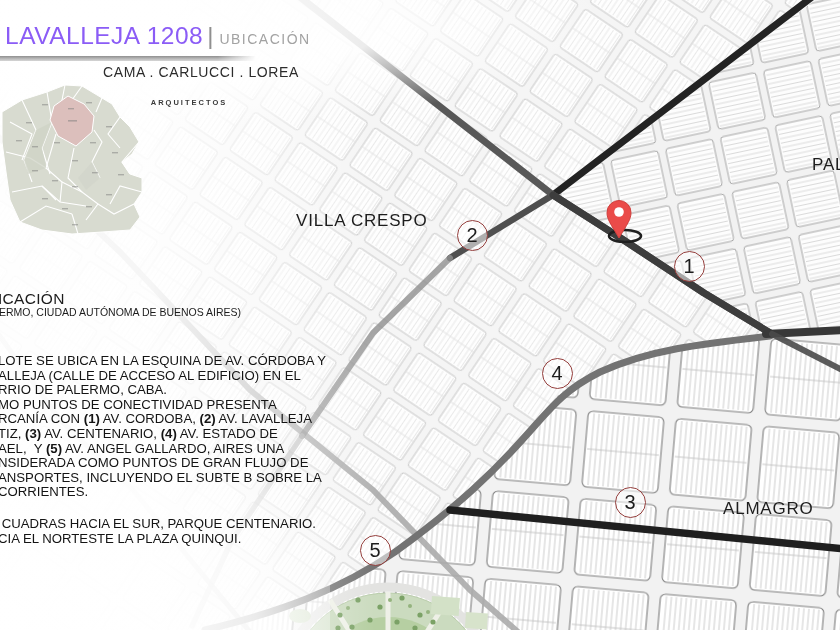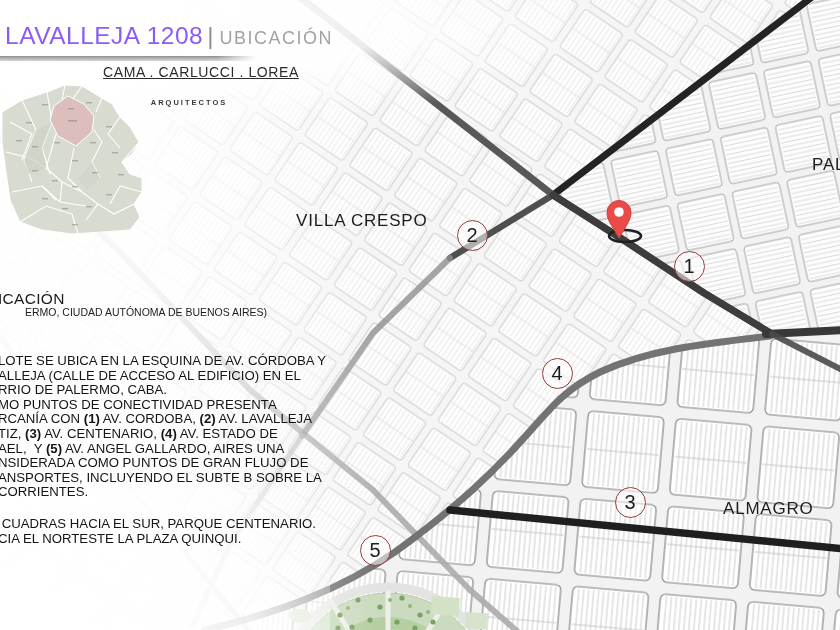--- a/index.html
+++ b/index.html
@@ -15,32 +15,32 @@
   #ov-top{left:0;top:0;width:600px;height:130px;
     background:radial-gradient(ellipse at 12% 18%,rgba(255,255,255,.98) 0%,rgba(255,255,255,.88) 42%,rgba(255,255,255,0) 72%);}
   #ov-bl{left:0;bottom:0;width:330px;height:200px;
     background:radial-gradient(ellipse at 0% 100%,rgba(255,255,255,.92) 0%,rgba(255,255,255,.7) 55%,rgba(255,255,255,0) 85%);}
   #minimap{position:absolute;left:2px;top:82px;z-index:3;}
   
   #header{position:absolute;left:0;top:0;z-index:4;width:420px;}
   #title-line{position:absolute;left:5px;top:22px;white-space:nowrap;}
   #page-title{font-size:24.5px;color:#8b5cf6;letter-spacing:.5px;}
   #title-sep{font-size:24px;color:#8f8f8f;margin:0 6px 0 4px;}
-  #page-subtitle{font-size:18px;color:#a2a2a2;letter-spacing:1.5px;margin-top:32px;}
+  #page-subtitle{font-size:14px;color:#a2a2a2;letter-spacing:1.5px;margin-top:32px;}
   #title-rule{position:absolute;left:0;top:56px;width:256px;height:5px;
     background:linear-gradient(180deg,#8f8f8f 0%,#b9b9b9 55%,#d6d6d6 100%);
     -webkit-mask-image:linear-gradient(90deg,#000 85%,transparent 100%);
     mask-image:linear-gradient(90deg,#000 85%,transparent 100%);}
   #firm-block{position:absolute;left:103px;top:64px;width:172px;text-align:center;}
-  #firm-name{font-size:14px;color:#2c2c2c;letter-spacing:.6px;white-space:nowrap;text-decoration:underline;}
+  #firm-name{font-size:14px;color:#2c2c2c;letter-spacing:.6px;white-space:nowrap;}
   #firm-tagline{font-size:7.5px;font-weight:bold;color:#3a3a3a;letter-spacing:2px;margin-top:18px;}
   
   #info{position:absolute;left:0;top:0;z-index:4;}
   #info-heading{position:absolute;left:-2px;top:290px;font-size:15.5px;color:#1c1c1c;letter-spacing:.3px;white-space:pre;}
-  #info-subheading{position:absolute;left:-1px;top:306px;font-size:10.5px;color:#1c1c1c;white-space:pre;padding-left:26px;}
+  #info-subheading{position:absolute;left:-1px;top:306px;font-size:10.5px;color:#1c1c1c;white-space:pre;}
   #info-body{position:absolute;left:-2px;top:354px;font-size:13.2px;line-height:14.6px;color:#141414;}
   #info-footer{position:absolute;left:-2px;top:516px;font-size:13.2px;line-height:15.2px;color:#141414;}
   .line{white-space:pre;}
   .line b{font-weight:bold;}
   
   .map-label{position:absolute;z-index:3;font-size:17px;color:#1d1d1d;letter-spacing:.8px;white-space:nowrap;}
   .marker{position:absolute;z-index:5;width:31px;height:31px;border-radius:50%;
     border:1.6px solid rgba(148,62,60,.85);background:rgba(255,255,255,.55);
     display:flex;align-items:center;justify-content:center;
     font-size:20px;color:#1d1d1d;box-sizing:border-box;}

